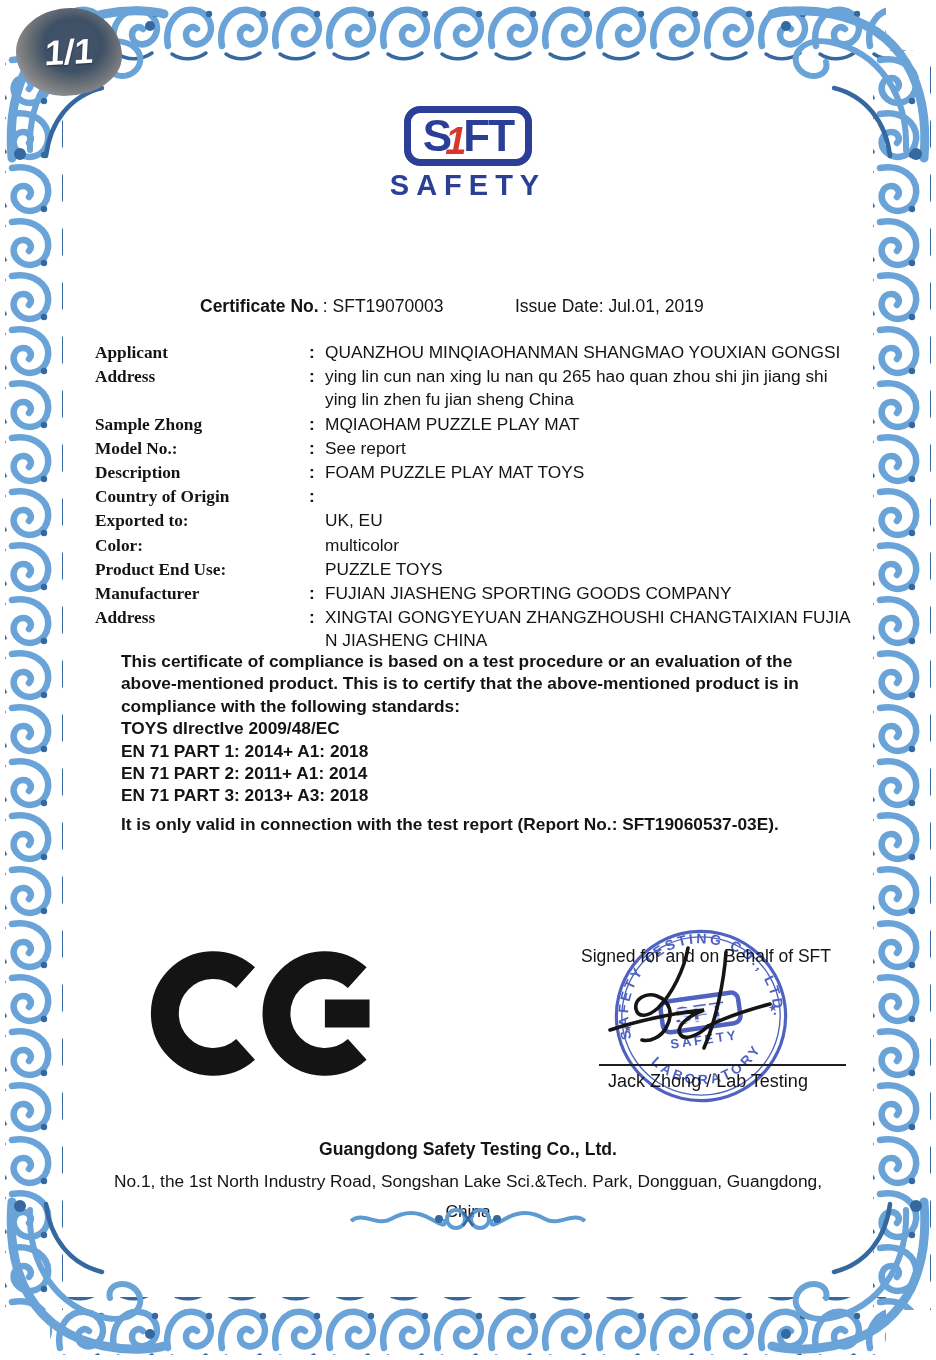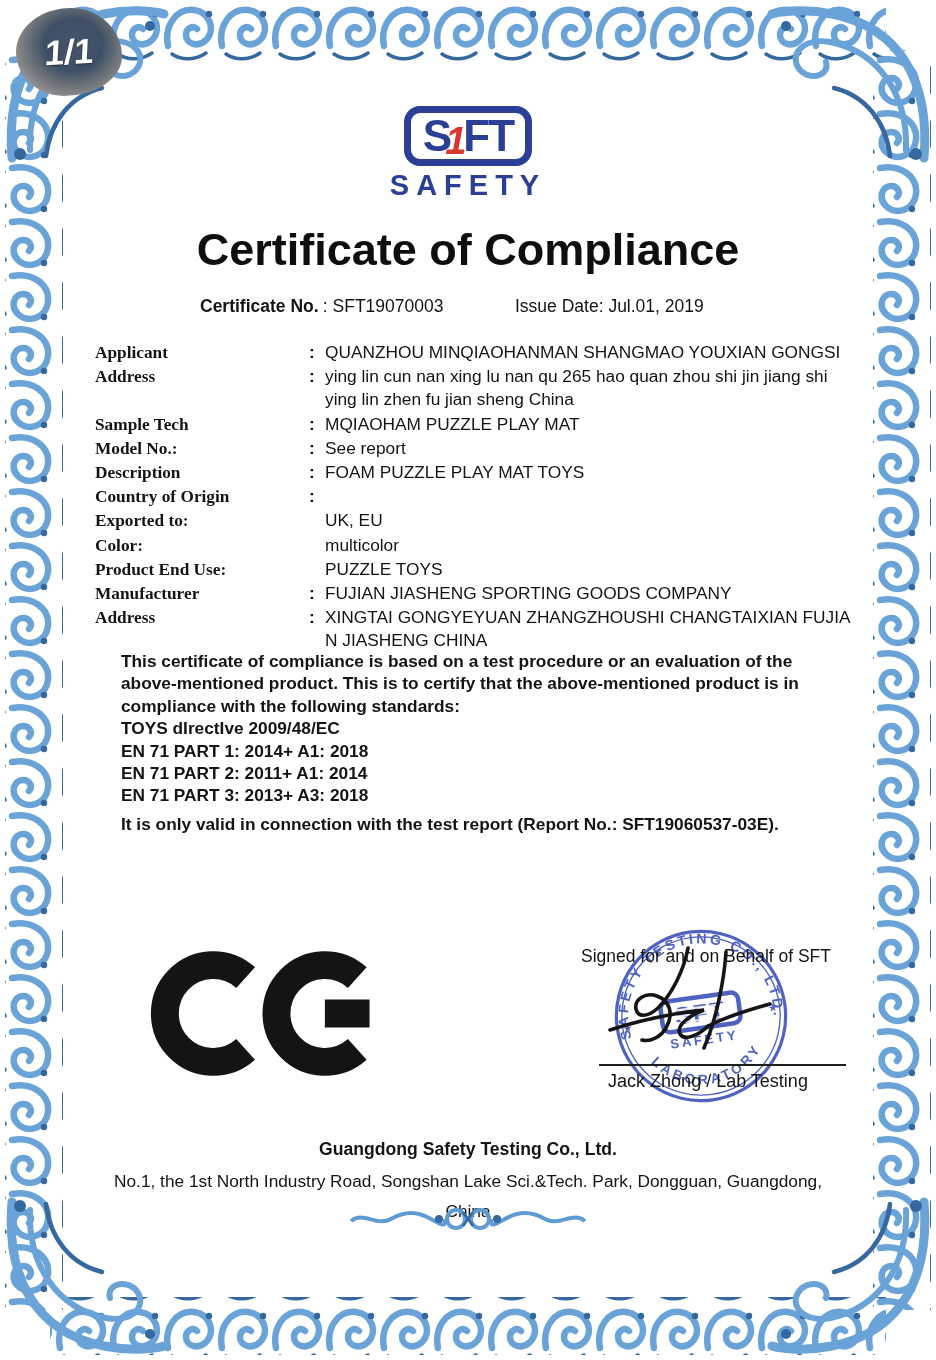--- a/index.html
+++ b/index.html
@@ -111,40 +111,39 @@
     <div class="logo-wrap">
       <div class="logo-box">
         <span class="big">S</span>
           <span class="one">1</span>
           <span class="big">F</span>
           <span class="big">T</span>
       </div>
       <div class="logo-safety">SAFETY</div>
     </div>
 
-    <div class="title">Certificate of Compliance</div>
 
     <div class="certline">
       <span class="cert-left"><span class="b">Certificate No.</span><span class="sep">:</span><span>SFT19070003</span></span>
       <span class="cert-right">Issue Date: Jul.01, 2019</span>
     </div>
 
     <div class="fields">
       <div class="frow">
         <span class="flabel">Applicant</span>
         <span class="fcolon">:</span>
         <span class="fvalue">QUANZHOU MINQIAOHANMAN SHANGMAO YOUXIAN GONGSI</span>
       </div>
       <div class="frow">
         <span class="flabel">Address</span>
         <span class="fcolon">:</span>
         <span class="fvalue">ying lin cun nan xing lu nan qu 265 hao quan zhou shi jin jiang shi ying lin zhen fu jian sheng China</span>
       </div>
       <div class="frow">
-        <span class="flabel">Sample Tech</span>
+        <span class="flabel">Sample Zhong</span>
         <span class="fcolon">:</span>
         <span class="fvalue">MQIAOHAM PUZZLE PLAY MAT</span>
       </div>
       <div class="frow">
         <span class="flabel">Model No.:</span>
         <span class="fcolon">:</span>
         <span class="fvalue">See report</span>
       </div>
       <div class="frow">
         <span class="flabel">Description</span>

